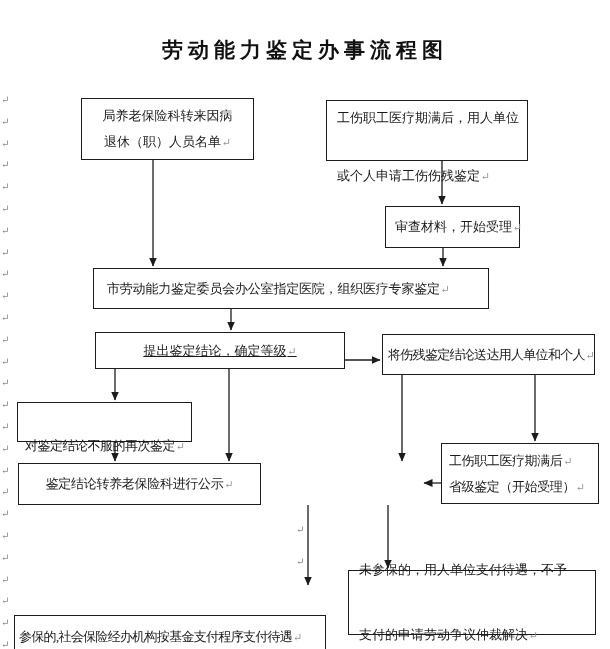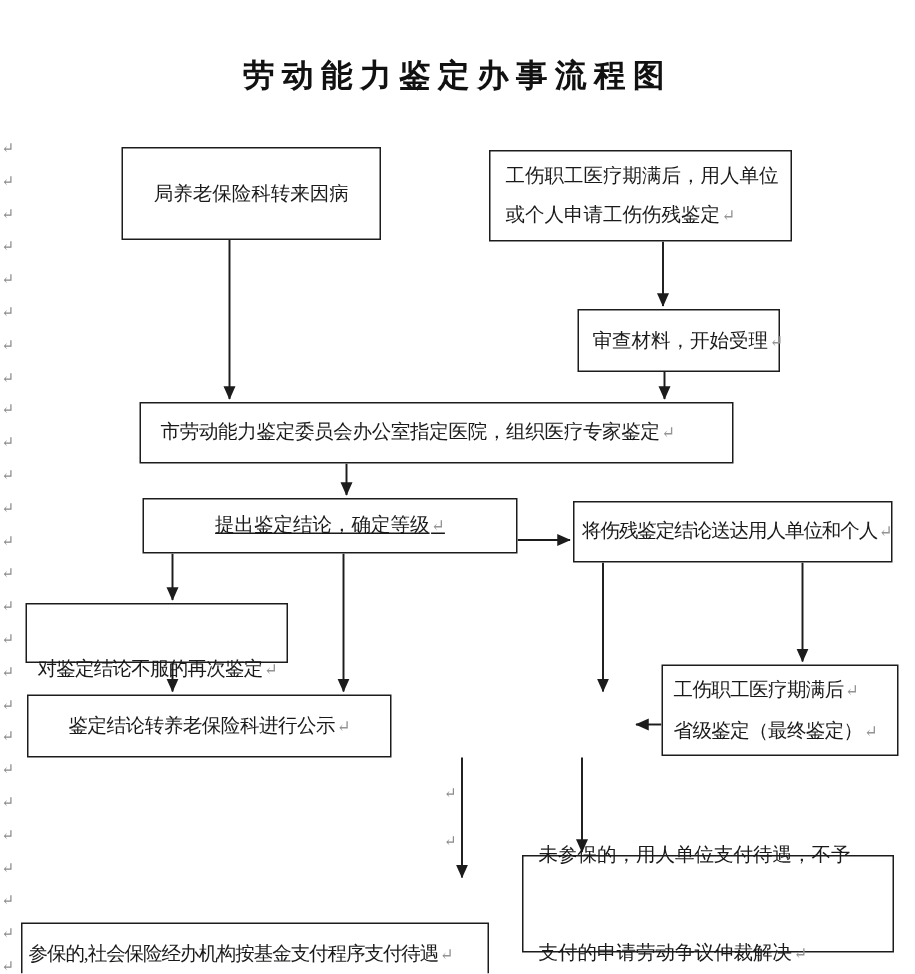--- a/index.html
+++ b/index.html
@@ -14,21 +14,21 @@
   .connectors{position:absolute;left:0;top:0;pointer-events:none;}
   .connectors line{stroke:#1c1c1c;stroke-width:1.3;}
   .box{
     position:absolute;border:1.5px solid #1c1c1c;background:#fff;box-sizing:border-box;
     display:flex;flex-direction:column;justify-content:center;
   }
   .box .line{font-size:13px;line-height:26px;white-space:pre;padding:0 4px;}
   .ret{color:#949494;font-size:11px;margin-left:1px;}
   
   .b-pension  {left:57px; top:98px; width:173px;height:62px;margin-left:24px;} .b-pension .line{text-align:center;}
-  .b-injury   {left:326px;top:100px;width:202px;height:61px;} .b-injury .line{padding-left:10px;}
+  .b-injury   {left:326px;top:100px;width:202px;height:61px;} .b-injury .line{padding-left:10px;margin-top:32px;}
   .b-review   {left:385px;top:206px;width:135px;height:42px;} .b-review .line{padding-left:9px;}
   .b-committee{left:93px; top:268px;width:396px;height:41px;} .b-committee .line{padding-left:13px;letter-spacing:-0.2px;}
   .b-conclude {left:95px; top:332px;width:250px;height:37px;} .b-conclude .line{text-align:center;text-decoration:underline;}
   .b-deliver  {left:382px;top:334px;width:213px;height:41px;} .b-deliver .line{padding-left:5px;letter-spacing:-0.7px;}
   .b-reassess {left:17px; top:402px;width:175px;height:40px;} .b-reassess .line{padding-left:7px;letter-spacing:-0.5px;margin-top:48px;}
   .b-publicity{left:18px; top:463px;width:243px;height:42px;} .b-publicity .line{text-align:center;letter-spacing:-0.3px;}
   .b-execute  {left:288px;top:463px;width:134px;height:42px;} .b-execute .line{text-align:center;}
   .b-province {left:441px;top:443px;width:158px;height:61px;} .b-province .line{padding-left:7px;letter-spacing:-0.4px;}
   .b-insured  {left:14px; top:587px;width:312px;height:43px;margin-top:28px;} .b-insured .line{padding-left:4px;letter-spacing:-0.7px;}
   .b-uninsured{left:348px;top:570px;width:248px;height:65px;gap:36px;} .b-uninsured .line{padding-left:10px;line-height:29px;}
@@ -62,20 +62,21 @@
     <line x1="115" y1="442" x2="115" y2="461" marker-end="url(#arr)"></line>
     <line x1="402" y1="375" x2="402" y2="461" marker-end="url(#arr)"></line>
     <line x1="535" y1="375" x2="535" y2="441" marker-end="url(#arr)"></line>
     <line x1="441" y1="483" x2="424" y2="483" marker-end="url(#arr)"></line>
     <line x1="308" y1="505" x2="308" y2="585" marker-end="url(#arr)"></line>
     <line x1="388" y1="505" x2="388" y2="568" marker-end="url(#arr)"></line>
   </svg>
 
   <div class="box b-pension">
     <div class="line"><span>局养老保险科转来因病</span></div>
+    <div class="line"><span>退休（职）人员名单</span><span class="ret">↵</span></div>
   </div>
 
   <div class="box b-injury">
     <div class="line"><span>工伤职工医疗期满后，用人单位</span></div>
     <div class="line"><span>或个人申请工伤伤残鉴定</span><span class="ret">↵</span></div>
   </div>
 
   <div class="box b-review">
     <div class="line"><span>审查材料，开始受理</span><span class="ret">↵</span></div>
   </div>
@@ -96,21 +97,21 @@
     <div class="line"><span>对鉴定结论不服的再次鉴定</span><span class="ret">↵</span></div>
   </div>
 
   <div class="box b-publicity">
     <div class="line"><span>鉴定结论转养老保险科进行公示</span><span class="ret">↵</span></div>
   </div>
 
 
   <div class="box b-province">
     <div class="line"><span>工伤职工医疗期满后</span><span class="ret">↵</span></div>
-    <div class="line"><span>省级鉴定（最终鉴定）</span><span class="ret">↵</span></div>
+    <div class="line"><span>省级鉴定（开始受理）</span><span class="ret">↵</span></div>
   </div>
 
   <div class="box b-insured">
     <div class="line"><span>参保的,社会保险经办机构按基金支付程序支付待遇</span><span class="ret">↵</span></div>
   </div>
 
   <div class="box b-uninsured">
     <div class="line"><span>未参保的，用人单位支付待遇，不予</span></div>
     <div class="line"><span>支付的申请劳动争议仲裁解决</span><span class="ret">↵</span></div>
   </div>

